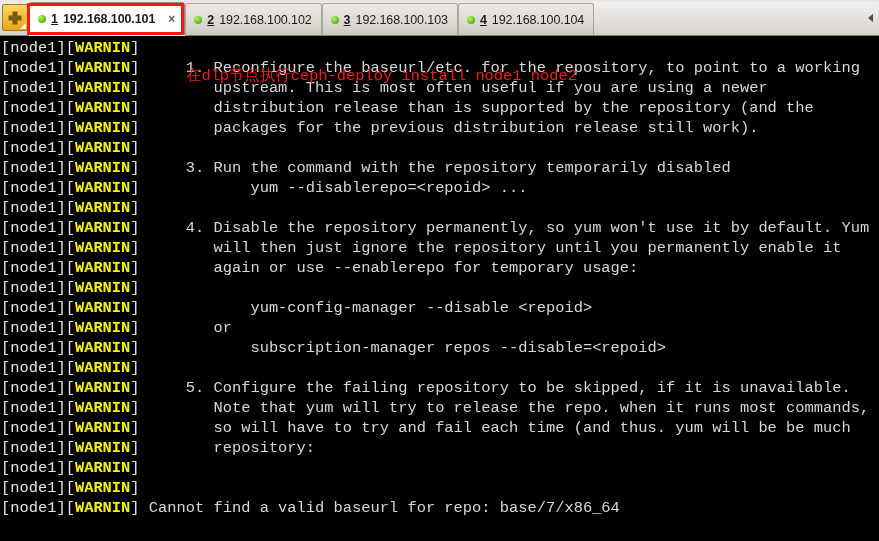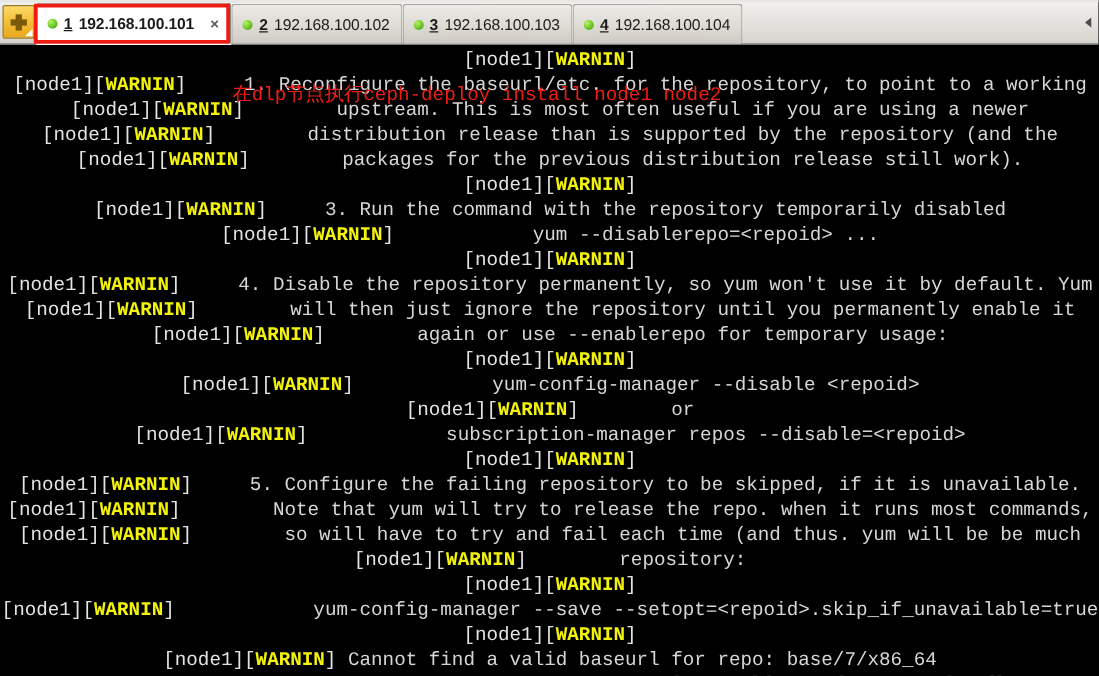--- a/index.html
+++ b/index.html
@@ -150,21 +150,20 @@
   }
 
   
   .terminal {
     position: relative;
     width: 879px;
     height: 505px;
     background: #000000;
     padding: 2px 0 0 1px;
     overflow: hidden;
-    text-align: center;
   }
   .term-line {
     height: 20px;
     line-height: 20px;
     font-size: 15.4px;
     font-family: "Liberation Mono", "DejaVu Sans Mono", monospace;
     white-space: pre;
     color: #d8d8d8;
     letter-spacing: 0px;
   }
@@ -260,21 +259,20 @@
         <div class="term-line"><span class="c-white">[node1]</span><span class="c-white">[</span><span class="c-warn">WARNIN</span><span class="c-white">]</span><span class="c-body"></span></div>
         <div class="term-line"><span class="c-white">[node1]</span><span class="c-white">[</span><span class="c-warn">WARNIN</span><span class="c-white">]</span><span class="c-body">            yum-config-manager --disable &lt;repoid&gt;</span></div>
         <div class="term-line"><span class="c-white">[node1]</span><span class="c-white">[</span><span class="c-warn">WARNIN</span><span class="c-white">]</span><span class="c-body">        or</span></div>
         <div class="term-line"><span class="c-white">[node1]</span><span class="c-white">[</span><span class="c-warn">WARNIN</span><span class="c-white">]</span><span class="c-body">            subscription-manager repos --disable=&lt;repoid&gt;</span></div>
         <div class="term-line"><span class="c-white">[node1]</span><span class="c-white">[</span><span class="c-warn">WARNIN</span><span class="c-white">]</span><span class="c-body"></span></div>
         <div class="term-line"><span class="c-white">[node1]</span><span class="c-white">[</span><span class="c-warn">WARNIN</span><span class="c-white">]</span><span class="c-body">     5. Configure the failing repository to be skipped, if it is unavailable.</span></div>
         <div class="term-line"><span class="c-white">[node1]</span><span class="c-white">[</span><span class="c-warn">WARNIN</span><span class="c-white">]</span><span class="c-body">        Note that yum will try to release the repo. when it runs most commands,</span></div>
         <div class="term-line"><span class="c-white">[node1]</span><span class="c-white">[</span><span class="c-warn">WARNIN</span><span class="c-white">]</span><span class="c-body">        so will have to try and fail each time (and thus. yum will be be much</span></div>
         <div class="term-line"><span class="c-white">[node1]</span><span class="c-white">[</span><span class="c-warn">WARNIN</span><span class="c-white">]</span><span class="c-body">        repository:</span></div>
         <div class="term-line"><span class="c-white">[node1]</span><span class="c-white">[</span><span class="c-warn">WARNIN</span><span class="c-white">]</span><span class="c-body"></span></div>
-        <div class="term-line"><span class="c-white">[node1]</span><span class="c-white">[</span><span class="c-warn">WARNIN</span><span class="c-white">]</span><span class="c-body">            yum-config-manager --save --setopt=&lt;repoid&gt;.skip_if_unavailable=true</span></div>
         <div class="term-line"><span class="c-white">[node1]</span><span class="c-white">[</span><span class="c-warn">WARNIN</span><span class="c-white">]</span><span class="c-body"></span></div>
         <div class="term-line"><span class="c-white">[node1]</span><span class="c-white">[</span><span class="c-warn">WARNIN</span><span class="c-white">]</span><span class="c-body"> Cannot find a valid baseurl for repo: base/7/x86_64</span></div>
       </div>
 
     <div class="annot">在dlp节点执行ceph-deploy install node1 node2</div>
 
     <div class="watermark">https://blog.csdn.net/Richardlygo</div>
   </div>
 
 </div>

